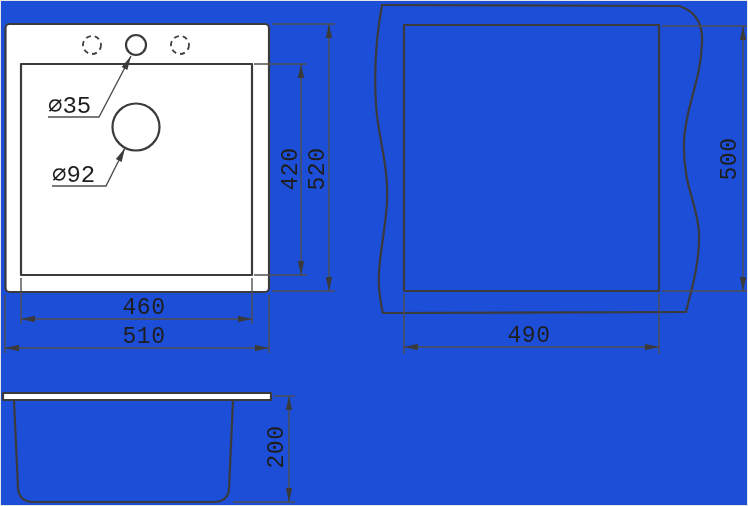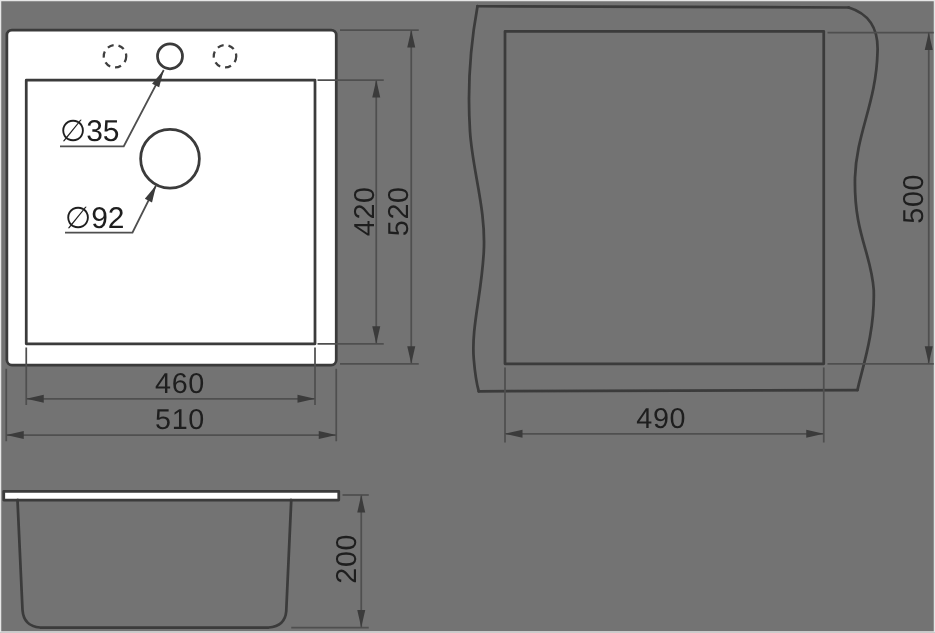--- a/index.html
+++ b/index.html
@@ -4,25 +4,25 @@
 <style>
   html, body {
     margin: 0;
     padding: 0;
     background: #ffffff;
   }
   .canvas {
     position: relative;
     width: 748px;
     height: 506px;
-    background: #737373;
+    background: #1d4ed8;
     box-sizing: border-box;
     border: 1px solid #e6e6e6;
     overflow: hidden;
-    font-family: Liberation Sans, sans-serif;
+    font-family: Liberation Mono, monospace;
   }
   svg { display: block; }
 
   .obj {
     fill: none;
     stroke: #3b3b3b;
     stroke-width: 2.2;
     stroke-linejoin: round;
     stroke-linecap: round;
   }

